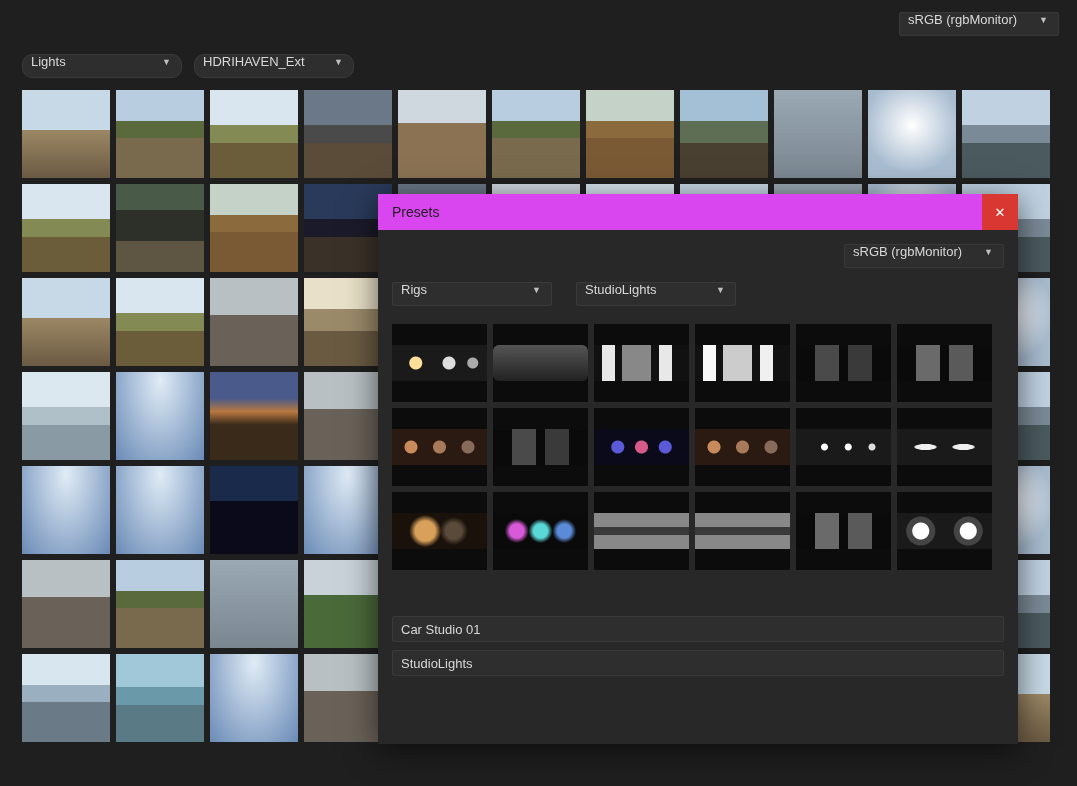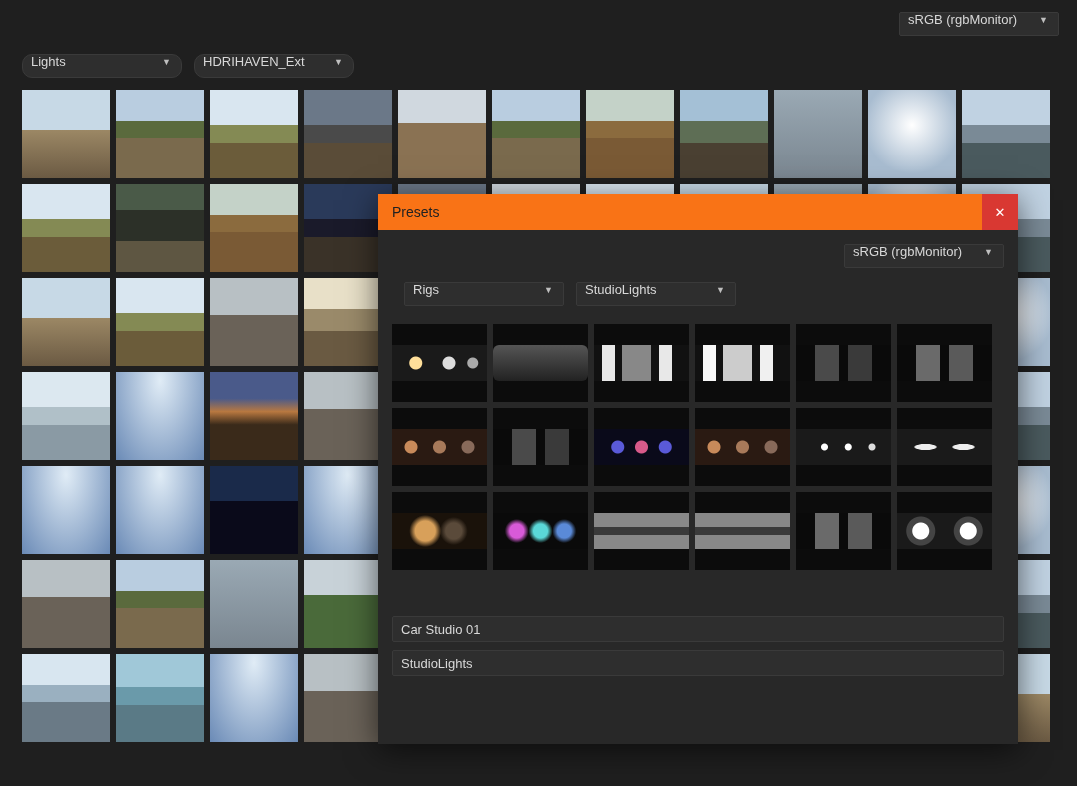--- a/index.html
+++ b/index.html
@@ -90,21 +90,21 @@
     top: 194px;
     left: 378px;
     width: 640px;
     height: 550px;
     background: #282828;
     box-shadow: 0 6px 30px rgba(0,0,0,.6);
     display: flex;
     flex-direction: column;
   }
   .modal-title {
-    background: #f97316;
+    background: #d946ef;
     color: #222;
     height: 36px;
     display: flex;
     align-items: center;
     justify-content: space-between;
     padding: 0 0 0 14px;
     font-size: 14px;
   }
   .close-btn {
     width: 36px;
@@ -117,23 +117,22 @@
     font-size: 13px;
     cursor: pointer;
   }
   .modal-top {
     display: flex;
     justify-content: flex-end;
     padding: 14px 14px 0 0;
   }
   .modal-filters {
     display: flex;
-    gap: 12px;
+    gap: 24px;
     padding: 14px 0 0 14px;
-    margin-left: 12px;
   }
   .modal-filters .dropdown { min-width: 160px; }
   .modal-grid {
     padding: 18px 14px 10px 14px;
     display: grid;
     grid-template-columns: repeat(6, 95px);
     grid-auto-rows: 78px;
     gap: 6px;
   }
   .studio {

